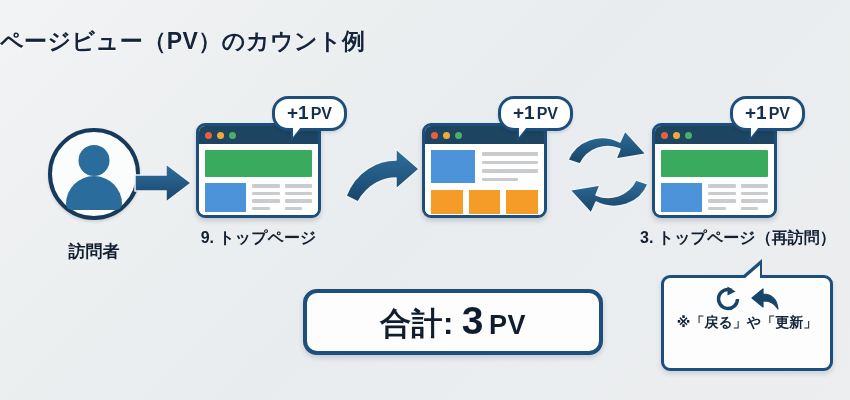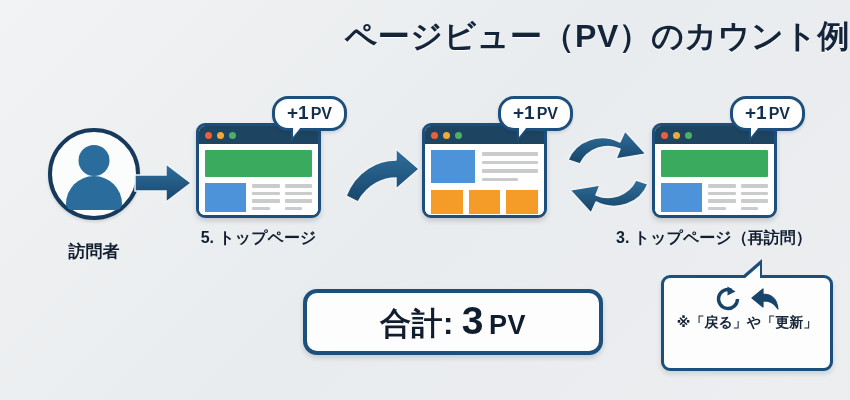--- a/index.html
+++ b/index.html
@@ -17,25 +17,25 @@
   }
 
   #stage {
     position: absolute;
     inset: 0;
   }
 
   
   .title {
     position: absolute;
-    top: 15px;
+    top: 26px;
     left: 0;
     width: 850px;
-    text-align: right;
-    font-size: 32px;
+    text-align: left;
+    font-size: 23px;
     font-weight: bold;
     letter-spacing: 0.5px;
     color: #14243a;
     text-shadow: 0 1px 0 #ffffff;
   }
 
   
   .visitor {
     position: absolute;
     left: 32px;
@@ -313,21 +313,21 @@
   .page-label {
     position: absolute;
     top: 228px;
     font-size: 16px;
     font-weight: bold;
     color: #111f30;
     white-space: nowrap;
   }
   .pl1 { left: 196px; width: 125px; text-align: center; }
   .pl2 { left: 418px; width: 133px; text-align: center; }
-  .pl3 { left: 616px; width: 150px; text-align: right; }
+  .pl3 { left: 640px; width: 150px; text-align: right; }
 </style>
 </head>
 <body>
 
 <div id="stage">
 
   <div class="title">ページビュー（PV）のカウント例</div>
 
   <div class="visitor">
     <div class="avatar">
@@ -374,21 +374,21 @@
       </div>
     </div>
   </div>
 
   <div class="bubble pv1">
     <span>+1</span><span class="pv">PV</span>
     <span class="tail"></span>
     <span class="tail-in"></span>
   </div>
 
-  <div class="page-label pl1">5. トップページ</div>
+  <div class="page-label pl1">9. トップページ</div>
 
   <svg class="arrow-svg" style="left:344px; top:148px;" width="78" height="70" viewBox="0 0 78 70">
     <defs>
       <linearGradient id="ag2" x1="0" y1="0" x2="0" y2="1">
         <stop offset="0%" stop-color="#2f6f9d"></stop>
         <stop offset="100%" stop-color="#17456a"></stop>
       </linearGradient>
     </defs>
     <path d="M2,48 C12,22 34,12 52,12 L52,1 L75,21 L52,41 L52,30 C40,30 24,36 14,54 Z" fill="url(#ag2)" stroke="#f0f2f3" stroke-width="1.5" stroke-linejoin="round"></path>
   </svg>

